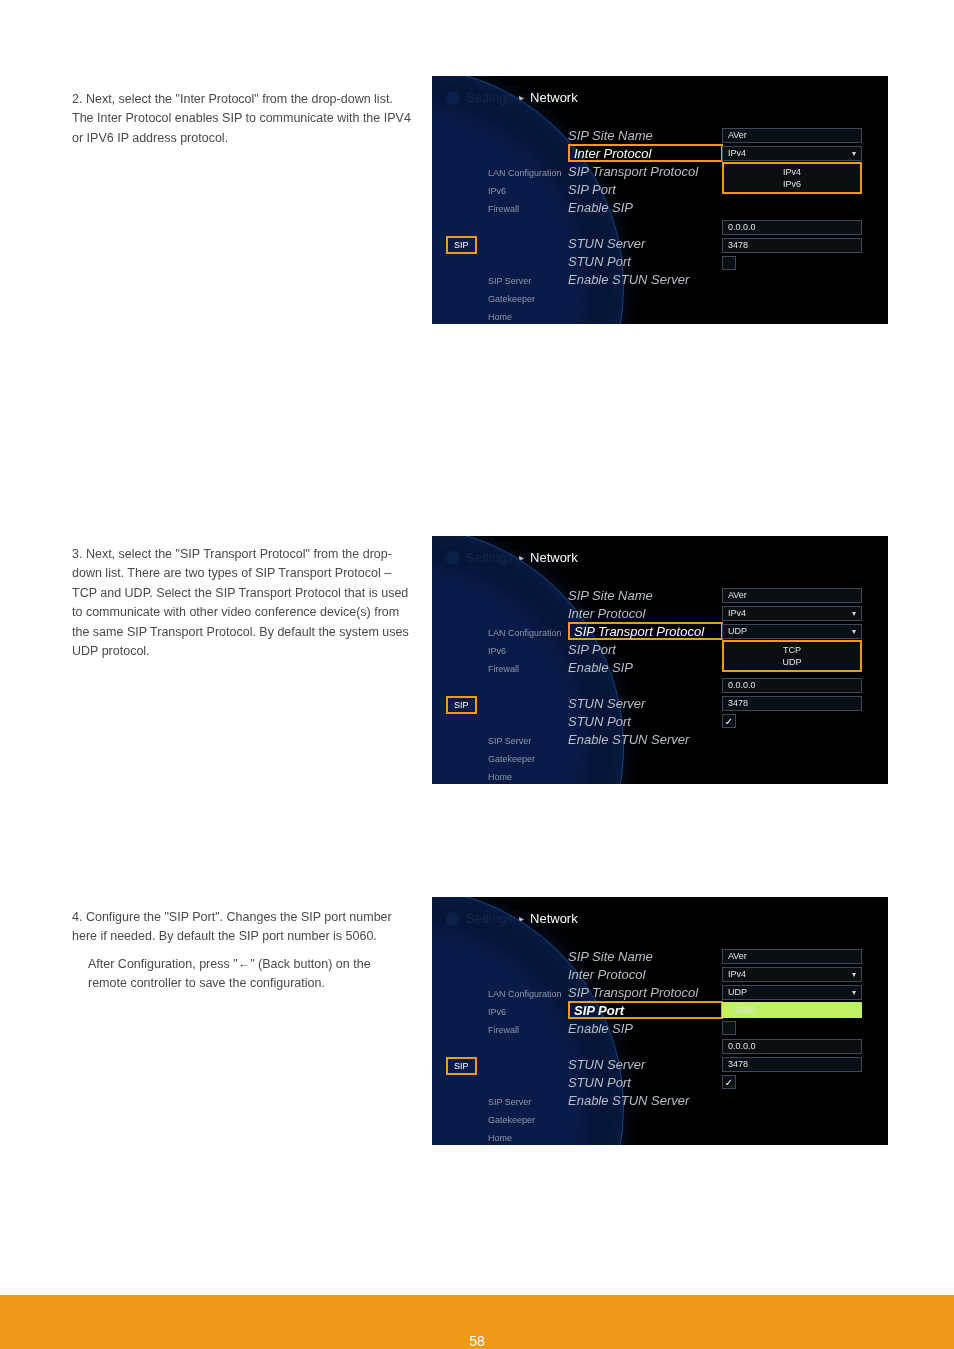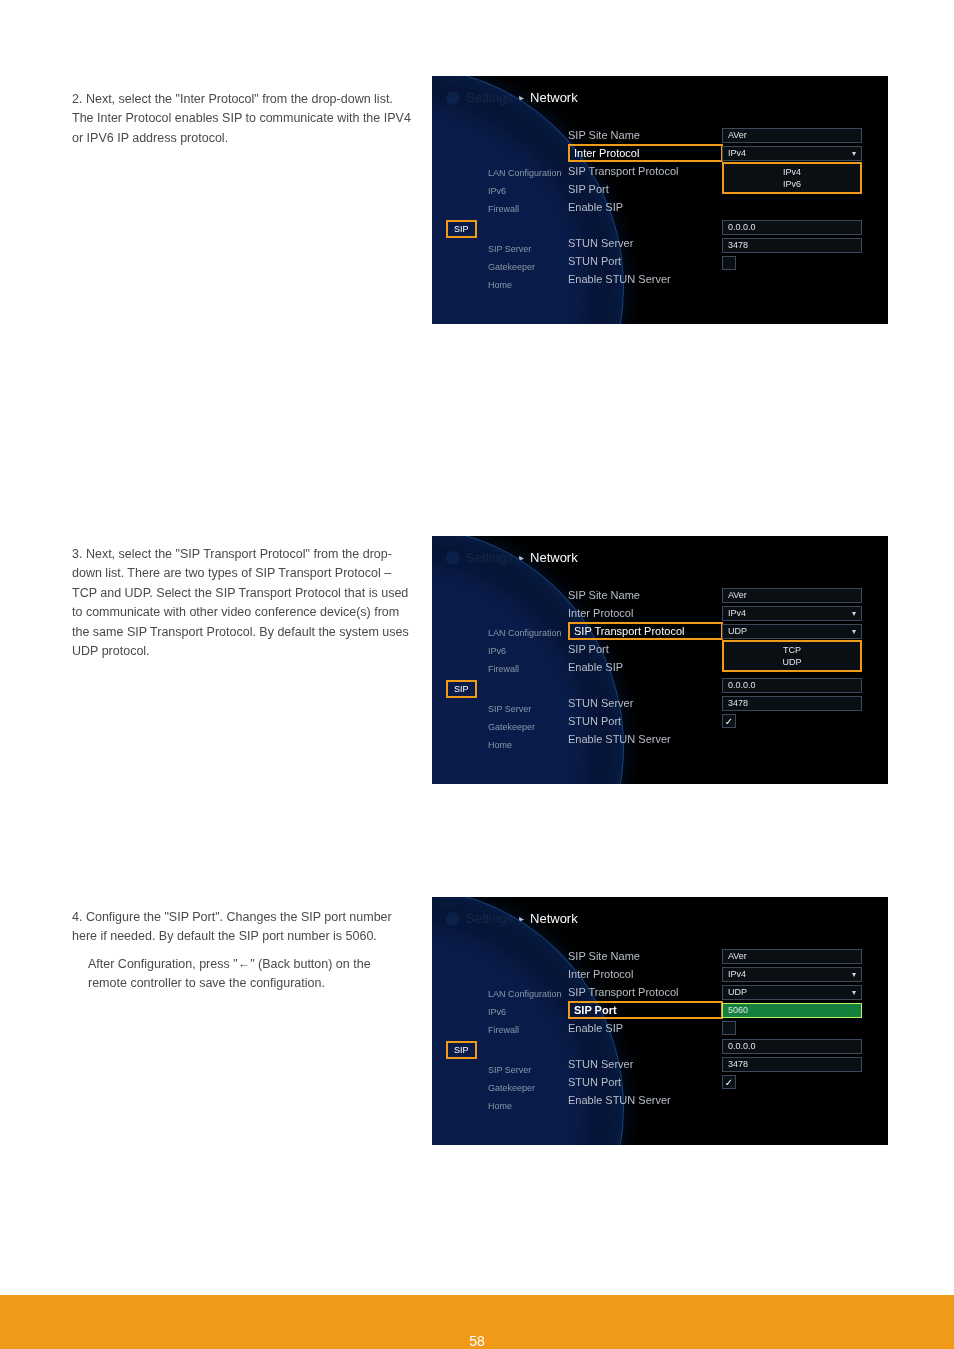--- a/index.html
+++ b/index.html
@@ -97,33 +97,33 @@
   .shot .sidebar .item {
     color: #8a97a8;
     font-size: 9px;
     padding: 4px 2px;
     margin-left: 40px;
   }
   .shot .sidebar .sip-box {
     border: 2px solid #f19a1a;
     padding: 2px 6px;
     display: inline-block;
-    margin: 2px 0;
+    margin: 18px 0;
     color: #ffffff;
     font-size: 9px;
   }
 
   
   .shot .labels {
     position: absolute;
     left: 136px;
     top: 50px;
     width: 155px;
   }
-  .shot .labels .row { height: 18px; display:flex; align-items:center; font-size:11px; color:#b8bec8; }
+  .shot .labels .row { height: 18px; display:flex; align-items:center; font-size:13px; color:#b8bec8;font-style:italic; }
   .shot .labels .row.hl {
     border: 2px solid #f19a1a;
     color: #ffffff;
     padding: 0 4px;
     box-sizing: border-box;
   }
   .shot .labels .row.bold { color:#ffffff; font-weight: bold; }
 
   .shot .labels .gap { height: 18px; }
 
@@ -175,23 +175,23 @@
   }
   .shot .fields .dropdown .opt {
     text-align: center;
     color: #dfe4ea;
     font-size: 9px;
     padding: 1px 0;
   }
   .shot .fields .hl-input {
     width: 140px;
     height: 15px;
-    border: 1px solid #bef264;
-    box-sizing: border-box;
-    background: #15803d;
+    border: 8px solid #bef264;
+    box-sizing: border-box;
+    background: #0f172a;
     color: #dfe4ea;
     padding: 0 5px;
     display:flex;
     align-items:center;
   }
 
   
   .step {
     position: absolute;
     font-size: 12.5px;

